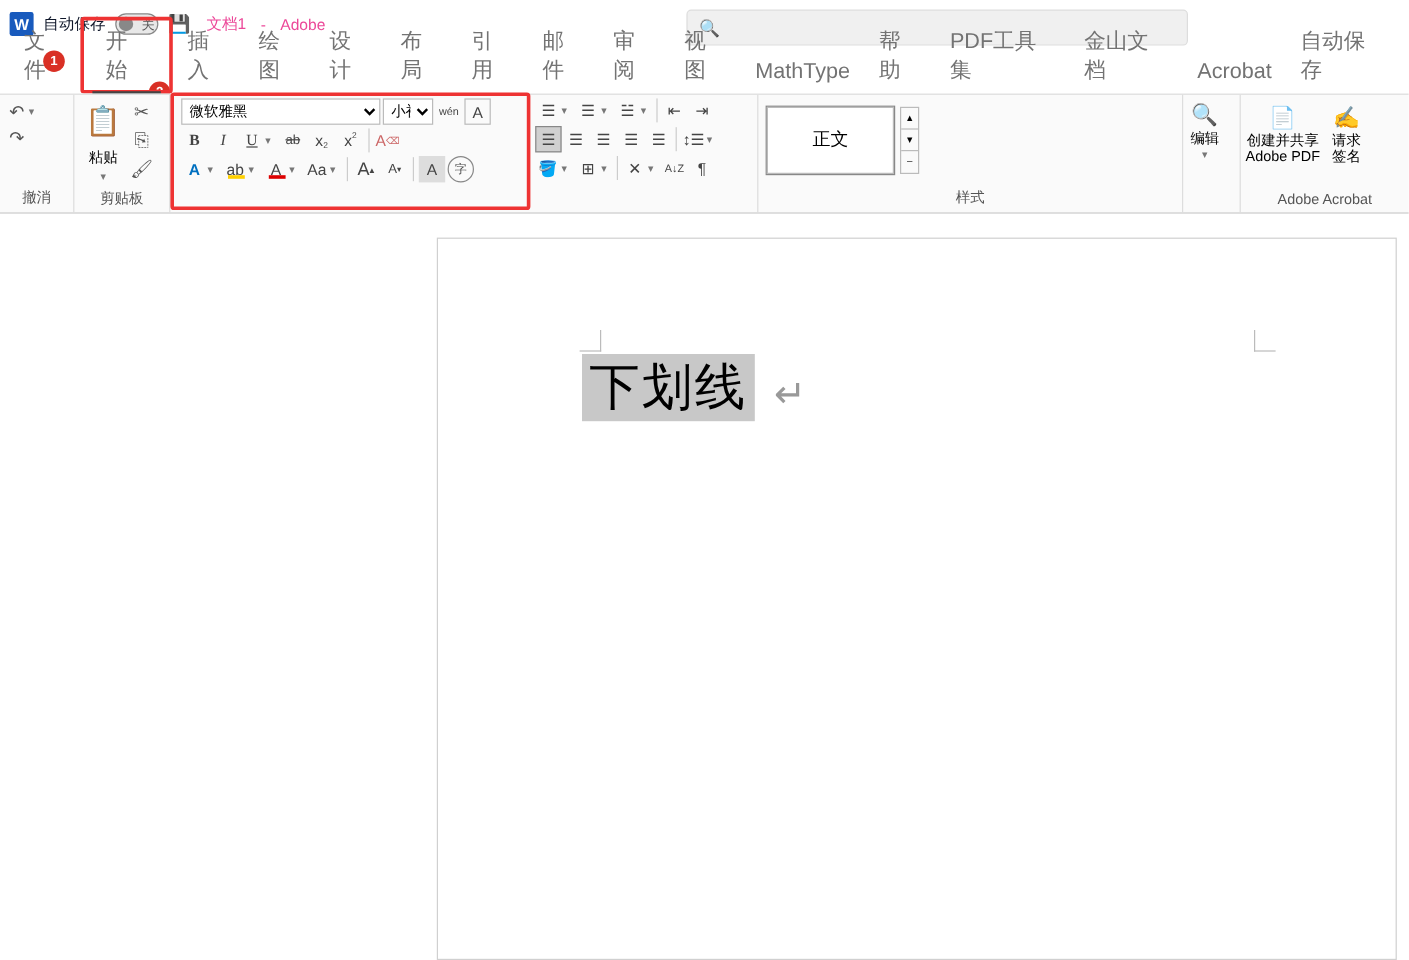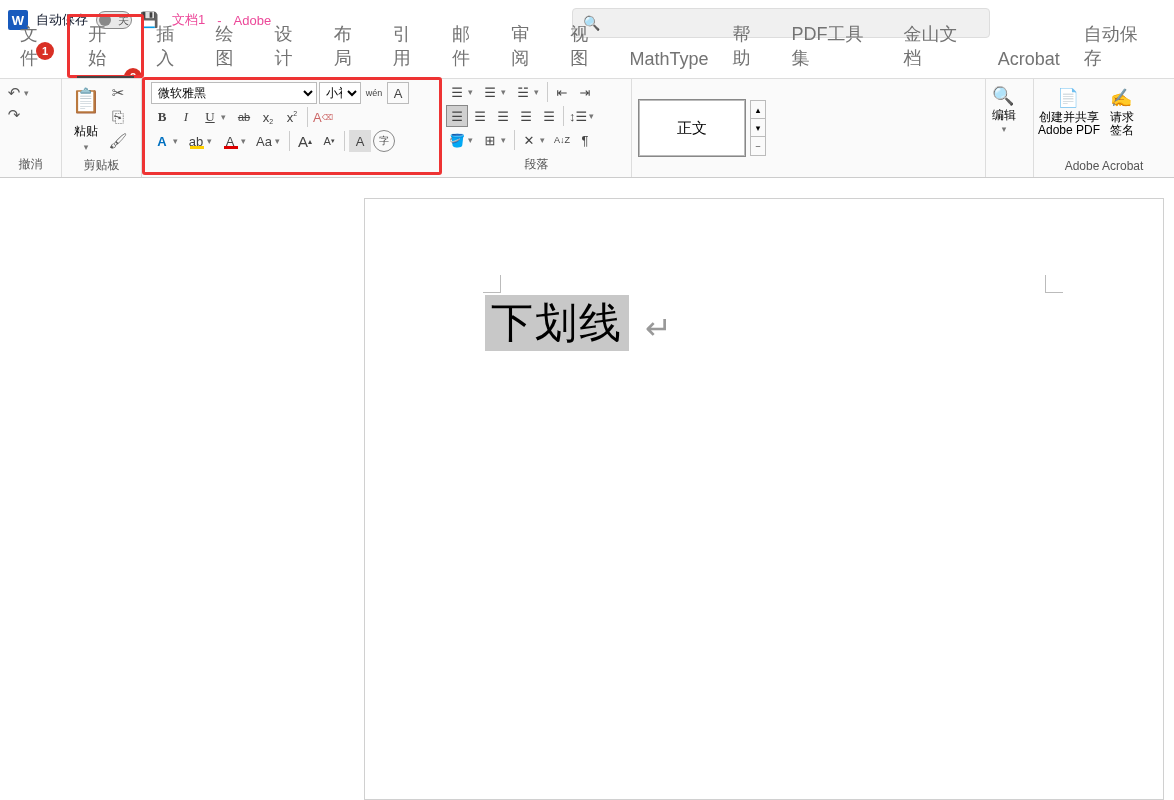--- a/index.html
+++ b/index.html
@@ -275,32 +275,32 @@
           </div>
         <div class="sep"></div>
         <div class="split">
             <span class="mini-btn">✕</span>
             <span class="chev">▾</span>
           </div>
         <span class="mini-btn" style="font-size:9px;">A↓Z</span>
         <span class="mini-btn">¶</span>
       </div>
     </div>
-    <div class="group-label">段落</div>
   </div>
 
   <div class="group g-styles">
     <div class="group-body styles-body">
       <div class="style-box active">正文</div>
       <div class="scroll-col">
         <div class="sb">▴</div>
         <div class="sb">▾</div>
         <div class="sb">⎯</div>
       </div>
     </div>
+    <div class="group-label">样式</div>
   </div>
 
   <div class="group g-edit">
     <div class="group-body">
       <div class="vbtn">
         <span style="font-size:18px;">🔍</span>
         <span class="vlabel">编辑</span>
         <span class="chev">▾</span>
       </div>
     </div>

